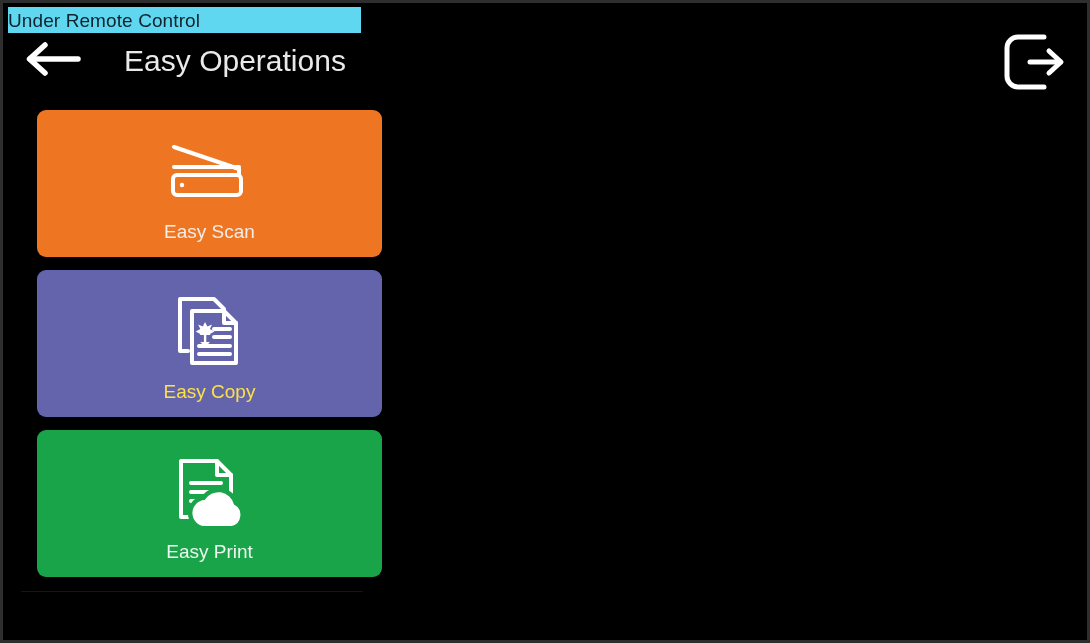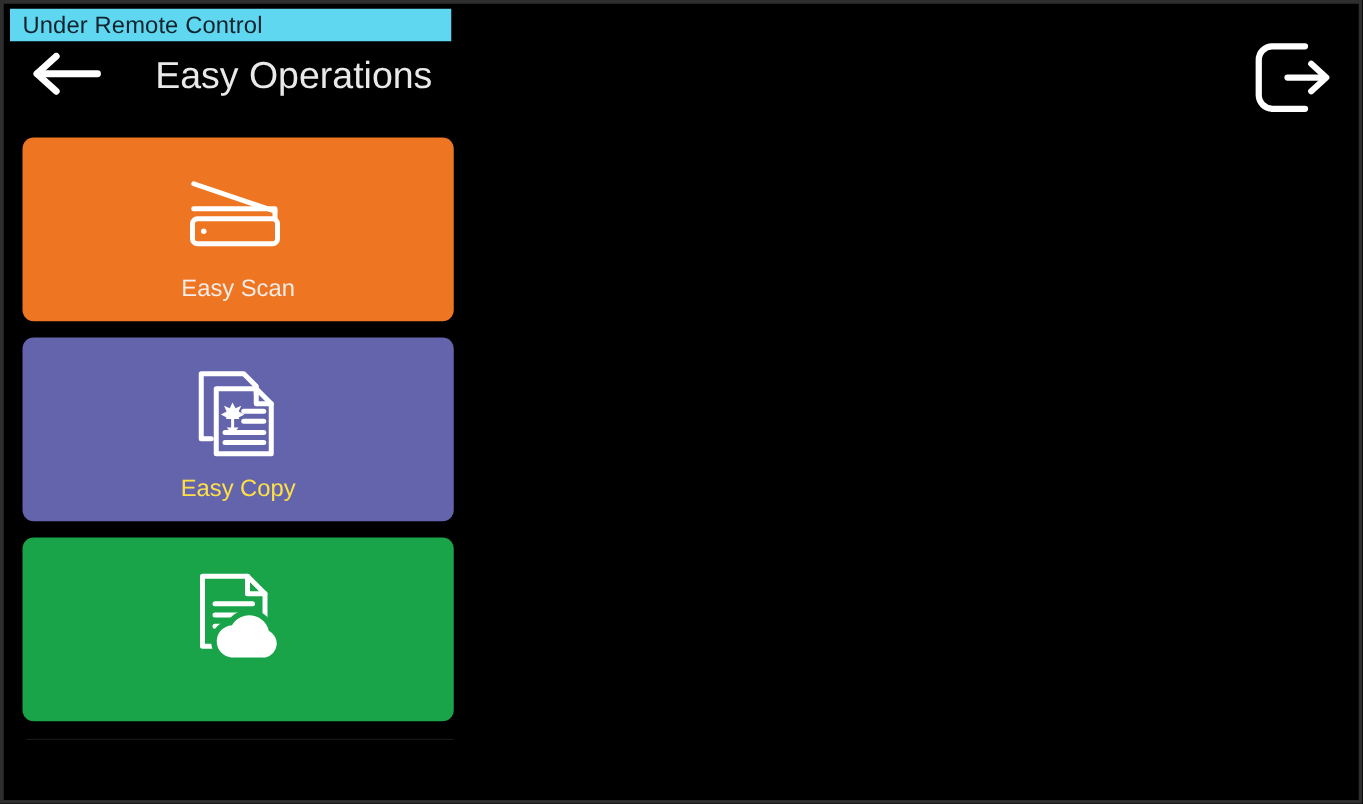--- a/index.html
+++ b/index.html
@@ -25,21 +25,20 @@
   #remote-banner {
     position: absolute;
     left: 5px;
     top: 4px;
     width: 353px;
     height: 26px;
     background: #5FD7F0;
     display: flex;
     align-items: center;
     box-sizing: border-box;
-    padding-left: 10px;
   }
   #remote-banner .banner-text {
     color: #10232c;
     font-size: 19px;
     line-height: 19px;
     letter-spacing: 0.1px;
     white-space: nowrap;
   }
 
   
@@ -101,20 +100,21 @@
     width: 345px;
     height: 147px;
     border-radius: 9px;
     margin-bottom: 13px;
     display: flex;
     flex-direction: column;
     align-items: center;
     justify-content: flex-start;
     box-sizing: border-box;
     overflow: hidden;
+    margin-left: 19px;
   }
   .tile-icon {
     margin-top: 22px;
     height: 78px;
     display: flex;
     align-items: center;
     justify-content: center;
   }
   .tile-label {
     position: absolute;
@@ -256,19 +256,20 @@
                      a13 13 0 0 1 0.6-25.9
                      a16 16 0 0 1 29.4 4.4
                      a11.5 11.5 0 0 1 -2.5 21.5 Z" fill="#19A449" stroke="#19A449" stroke-width="9" stroke-linejoin="round"></path>
             <path d="M33 73
                      a13 13 0 0 1 0.6-25.9
                      a16 16 0 0 1 29.4 4.4
                      a11.5 11.5 0 0 1 -2.5 21.5 Z" fill="#ffffff" stroke="none"></path>
           </g>
         </svg>
       </div>
+      <div class="tile-label">Easy Print</div>
     </div>
 
   </div>
 
   <div id="list-divider"></div>
 
 </div>
 
 </body></html>

